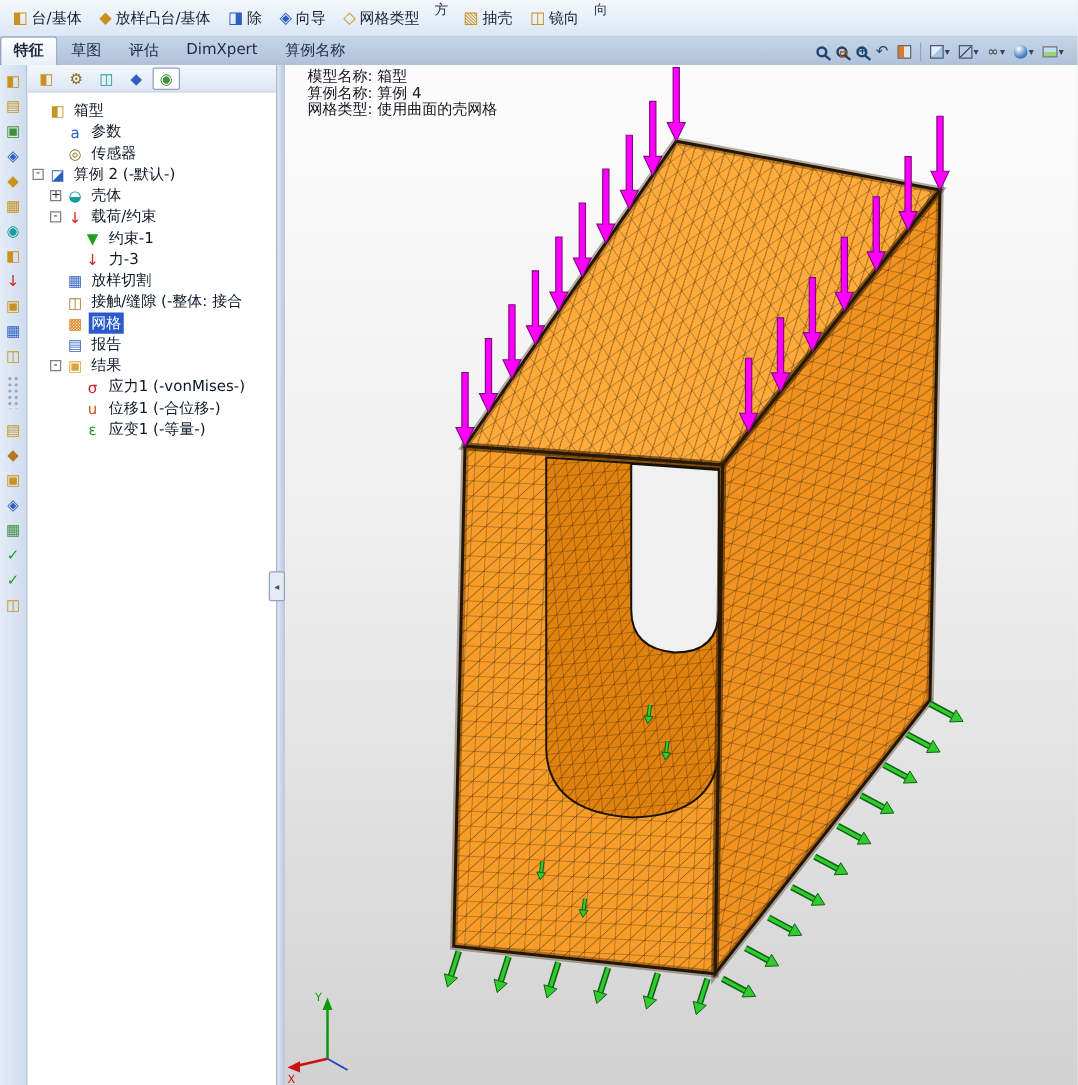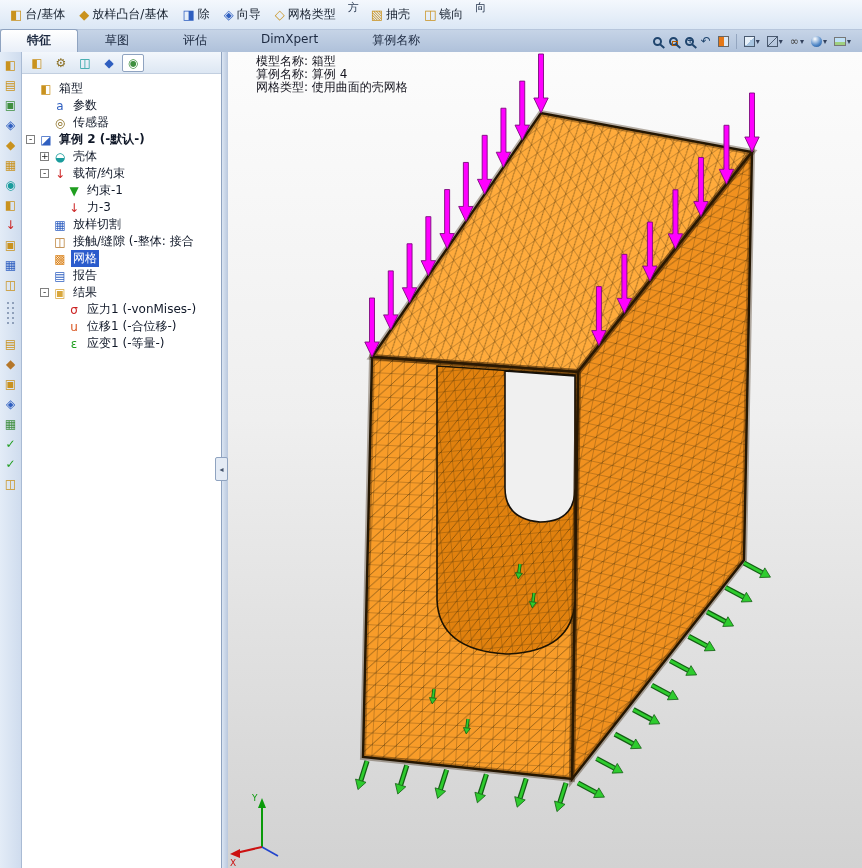--- a/index.html
+++ b/index.html
@@ -12,21 +12,21 @@
     background:linear-gradient(#f4f8fd,#dbe7f5);border-bottom:1px solid #b7c6dc;
     display:flex;align-items:center;gap:2px;padding:0 4px;overflow:hidden}
   .tbtn{display:flex;align-items:center;gap:3px;padding:2px 6px;border-radius:2px;
     white-space:nowrap;font-size:12px;color:#16202e}
   .tbtn.frag{align-self:flex-start;font-size:11px;padding:0 4px;color:#2a3a52}
   .tic{font-size:13px;line-height:13px}
 
   
   .tabrow{position:absolute;left:0;top:30px;width:862px;height:22px;
     background:linear-gradient(#c6d4e7,#afc1da);display:flex;align-items:flex-end}
-  .tab{font-size:12px;padding:2px 26px 3px;color:#1c2940;border:1px solid transparent;border-bottom:none}
+  .tab{font-size:12px;padding:2px 10px 3px;color:#1c2940;border:1px solid transparent;border-bottom:none}
   .tab.active{background:linear-gradient(#ffffff,#e9eff8);border-color:#8fa3c0;
     border-radius:3px 3px 0 0;font-weight:bold}
   .viewtools{margin-left:auto;display:flex;align-items:center;gap:1px;padding:0 8px 2px}
   .vbtn{display:flex;align-items:center;height:18px;padding:0 3px;border-radius:2px;gap:1px}
   .sep{width:1px;height:15px;background:#93a5bf;margin:0 3px}
   .mag{position:relative;width:9px;height:9px;border:2px solid #20456e;border-radius:50%;flex:none}
   .mag::after{content:"";position:absolute;width:6px;height:2px;background:#20456e;
     right:-5px;bottom:-3px;transform:rotate(40deg)}
   .mag.plus::before{content:"+";position:absolute;left:0;top:-3px;font-size:8px;color:#20456e;font-weight:bold}
   .mag.rect::before{content:"";position:absolute;left:1px;top:2px;width:4px;height:3px;border:1px dashed #b35b00}
@@ -58,32 +58,32 @@
     font-size:12px;border:1px solid transparent;border-radius:2px}
   .ttab.active{background:#fff;border-color:#8fa3c0}
   .tree{padding-top:6px;font-size:12px;color:#101828}
   .trow{display:flex;align-items:center;height:17px;white-space:nowrap}
   .tindent{flex:none}
   .texp{width:9px;height:9px;border:1px solid #808080;background:#fff;font-size:9px;line-height:7px;
     text-align:center;margin-right:4px;flex:none;color:#222}
   .tspacer{width:13px;flex:none}
   .ticon{width:14px;margin-right:4px;text-align:center;font-size:12px;line-height:12px;flex:none}
   .tlabel{padding:0 2px}
-  .trow.bold .tlabel{font-weight:bold}
+  .trow.bold .tlabel{font-weight:normal}
   .trow.selected .tlabel{background:#2a5bcc;color:#fff}
 
   .splitter{position:absolute;left:222px;top:0;width:6px;height:816px;
     background:linear-gradient(90deg,#dbe5f2,#b9c8de)}
   .collapse{position:absolute;left:215px;top:405px;width:13px;height:24px;background:#e4ebf5;
     border:1px solid #8fa3c0;border-radius:2px;font-size:8px;display:flex;align-items:center;
     justify-content:center;color:#44536b;z-index:5}
 
   .viewport{position:absolute;left:228px;top:0;width:634px;height:816px;
     background:linear-gradient(180deg,#fcfcfc 0%,#efefef 45%,#d2d2d2 100%)}
-  .annot{position:absolute;left:28px;top:3px;font-size:12px;line-height:13px;color:#14141e;z-index:2}
+  .annot{position:absolute;left:18px;top:3px;font-size:12px;line-height:13px;color:#14141e;z-index:2}
   svg.scene{position:absolute;inset:0}
 </style>
 </head>
 <body>
 
 <div class="window">
 
   <div class="toolbar">
       <div class="tbtn">
         <span class="tic" style="color: rgb(201, 146, 30);">◧</span>

